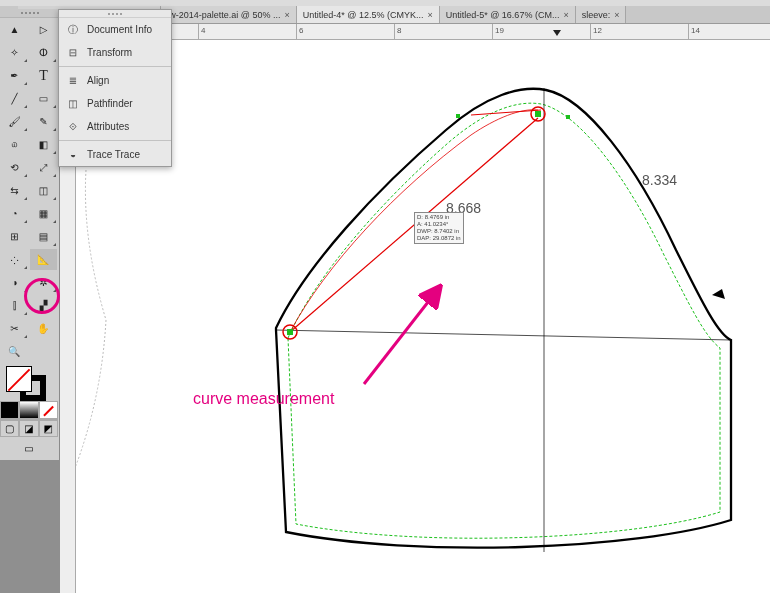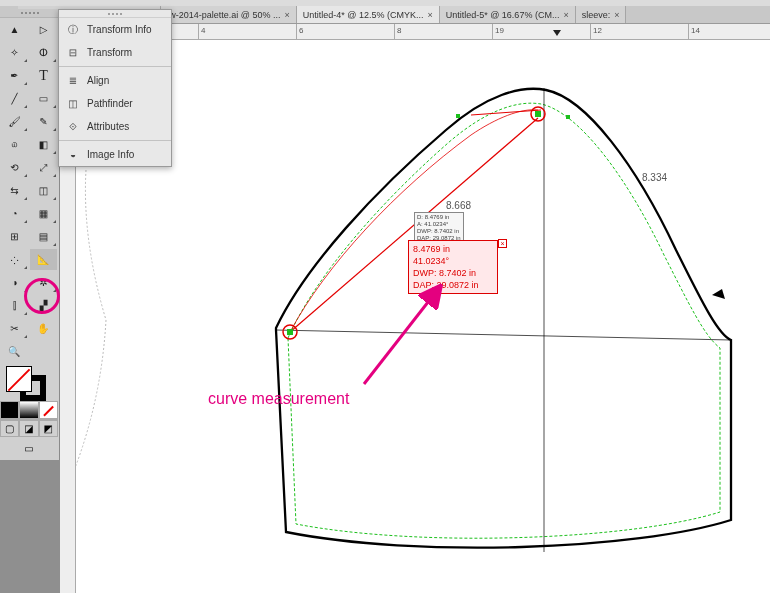--- a/index.html
+++ b/index.html
@@ -56,21 +56,21 @@
 
   .meas-tooltip { position:absolute; border:1px solid #d00; background:#ffe8ea; padding:2px 4px; font-size:9px; line-height:12px; color:#d00; }
   .meas-tooltip .mt-close { position:absolute; right:-10px; top:-2px; width:9px; height:9px; border:1px solid #d00; font-size:7px; text-align:center; line-height:7px; color:#d00; }
   .small-tooltip { position:absolute; border:1px solid #888; background:#f6f6f6; padding:1px 2px; font-size:6px; line-height:7px; color:#444;}
 
   .annot-label { position:absolute; font-size:16px; color:#e4007f; font-family:Arial, sans-serif; }
   .annot-arrow { position:absolute; stroke:#e4007f; }
 
   .canvas svg { position:absolute; left:0; top:0; }
   .meta-text { position:absolute; font-size:11px; color:#444; line-height:15px; font-family:Arial,sans-serif }
-  .dim-text { position:absolute; font-size:10px; color:#555; font-family:Arial,sans-serif }
+  .dim-text { position:absolute; font-size:14px; color:#555; font-family:Arial,sans-serif }
 
 </style>
 </head>
 <body>
 
 <div id="app">
   <div class="menubar"></div>
 
   <div class="tabbar">
     <div class="dropdown">◀</div>
@@ -167,37 +167,30 @@
     <div class="dim-text" style="left:566px; top:132px">8.334</div>
 
 
     <div class="small-tooltip" style="left:338px; top:172px">
       <div>D: 8.4769 in</div>
       <div>A: 41.0234°</div>
       <div>DWP: 8.7402 in</div>
       <div>DAP: 29.0872 in</div>
     </div>
 
-    <div class="meas-tooltip" style="left:332px; top:200px; width:90px">
-      <div class="mt-close">×</div>
-      <div>8.4769 in</div>
-      <div>41.0234°</div>
-      <div>DWP: 8.7402 in</div>
-      <div>DAP: 29.0872 in</div>
-    </div>
 
     <svg class="annot-arrow" style="left:0;top:0" width="700" height="560">
       <defs>
           <marker id="ah" viewBox="0 0 10 10" refX="8" refY="5" markerWidth="8" markerHeight="8" orient="auto">
             <path d="M0 0 L10 5 L0 10 z" fill="#e4007f"></path>
           </marker>
         </defs>
       <line x1="288" y1="344" x2="363" y2="248" stroke="#e4007f" stroke-width="3" marker-end="url(#ah)"></line>
     </svg>
-    <div class="annot-label" style="left:132px; top:350px">curve measurement</div>
+    <div class="annot-label" style="left:117px; top:350px">curve measurement</div>
   </div>
 
   <div class="toolbar">
     <div class="handle">
         <span></span>
         <span></span>
         <span></span>
         <span></span>
         <span></span>
       </div>
@@ -255,21 +248,21 @@
   <div class="dropdown-panel">
     <div class="dp-handle">
         <span></span>
         <span></span>
         <span></span>
         <span></span>
       </div>
     <div id="dp-body">
         <div class="dp-item">
           <span class="dp-icon">ⓘ</span>
-          <span>Transform Info</span>
+          <span>Document Info</span>
         </div>
         <div class="dp-item">
           <span class="dp-icon">⊟</span>
           <span>Transform</span>
         </div>
         <div class="dp-sep"></div>
         <div class="dp-item">
           <span class="dp-icon">≣</span>
           <span>Align</span>
         </div>
@@ -277,19 +270,19 @@
           <span class="dp-icon">◫</span>
           <span>Pathfinder</span>
         </div>
         <div class="dp-item">
           <span class="dp-icon">⟐</span>
           <span>Attributes</span>
         </div>
         <div class="dp-sep"></div>
         <div class="dp-item">
           <span class="dp-icon">◒</span>
-          <span>Image Info</span>
+          <span>Trace Trace</span>
         </div>
       </div>
   </div>
 
   <div class="circle-annot" style="left:24px; top:278px"></div>
 </div>
 
 </body></html>

